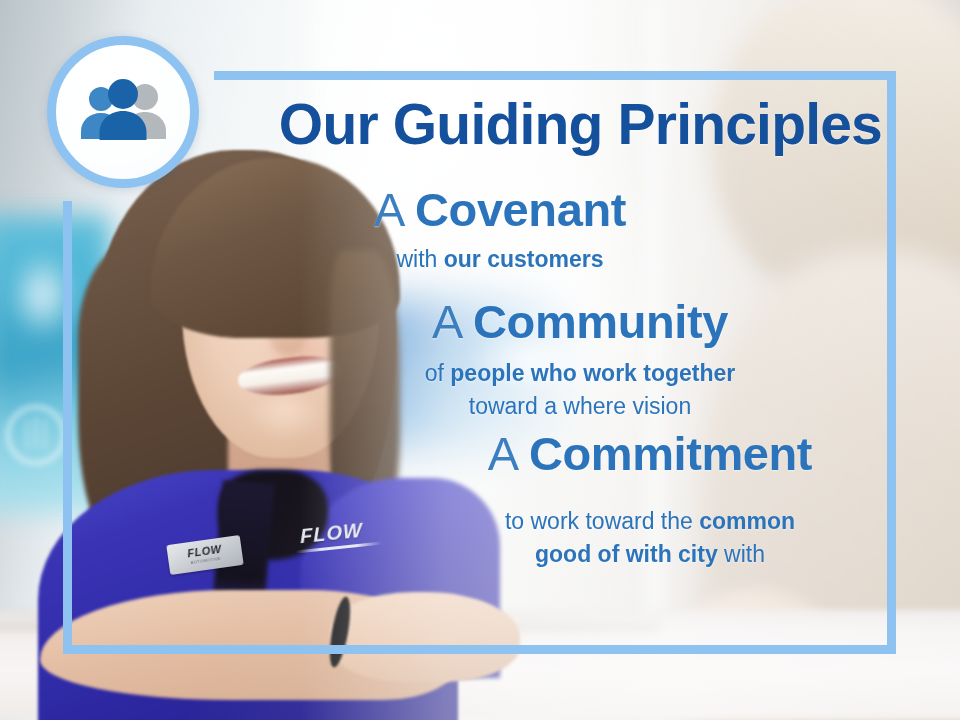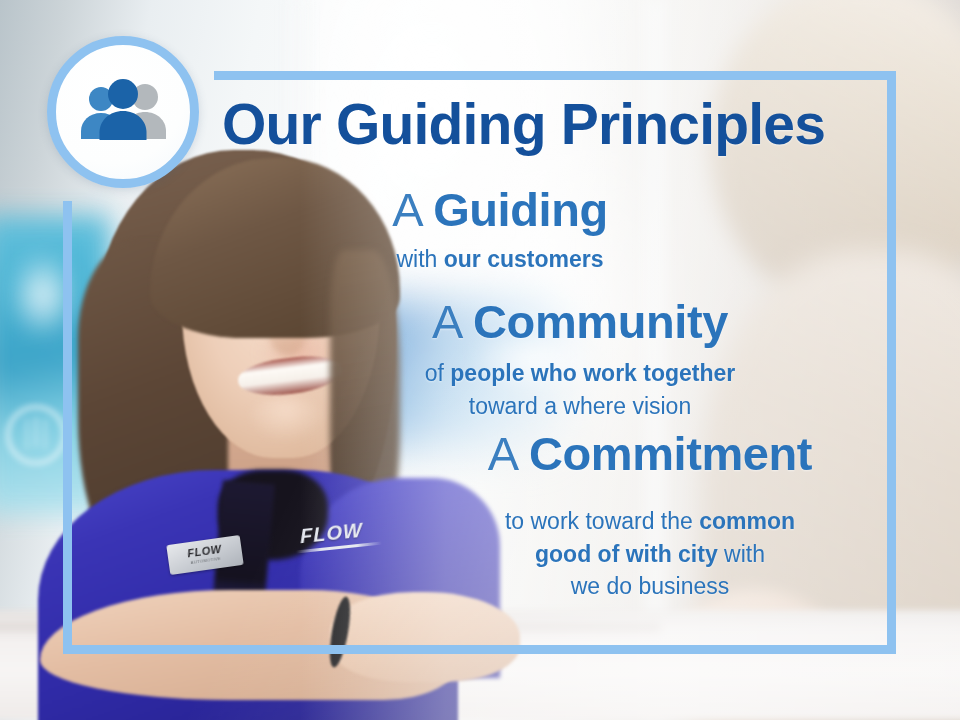--- a/index.html
+++ b/index.html
@@ -337,21 +337,21 @@
     left: 50%; top: 50%;
     transform: translate(-50%, -50%);
     width: 100px; height: 66px;
   }
 
   
   .headline {
     position: absolute;
     left: 222px; top: 96px;
     width: 660px;
-    text-align: left;
+    text-align: right;
     color: #14509b;
     font-size: 57px;
     font-weight: bold;
     letter-spacing: -0.8px;
     line-height: 1;
     text-shadow: 0 1px 2px rgba(255,255,255,.55);
     white-space: nowrap;
   }
 
   .block { position: absolute; color: #2b74bb; }
@@ -456,34 +456,34 @@
       <circle cx="50" cy="15" r="15" fill="#1b63a8"></circle>
       <path d="M50 32c-13.5 0-23.5 9.5-23.5 21.5V61h47v-7.5C73.5 41.5 63.5 32 50 32z" fill="#1b63a8"></path>
     </svg>
   </div>
 
   <div class="headline">Our Guiding Principles</div>
 
   <div class="block block-covenant">
     <div class="big">
       <span class="art">A</span>
-      <span class="noun">Guiding</span>
+      <span class="noun">Covenant</span>
     </div>
     <div class="sub"><span>with </span><b>our customers</b></div>
   </div>
 
   <div class="block block-community">
     <div class="big">
       <span class="art">A</span>
       <span class="noun">Community</span>
     </div>
     <div class="sub"><span>of </span><b>people who work together</b><br><span>toward a where vision</span></div>
   </div>
 
   <div class="block block-commitment">
     <div class="big">
       <span class="art">A</span>
       <span class="noun">Commitment</span>
     </div>
-    <div class="sub"><span>to work toward the </span><b>common</b><br><b>good of with city</b><span> with</span><br><span>we do business</span></div>
+    <div class="sub"><span>to work toward the </span><b>common</b><br><b>good of with city</b><span> with</span><br></div>
   </div>
 
 </div>
 
 </body></html>

